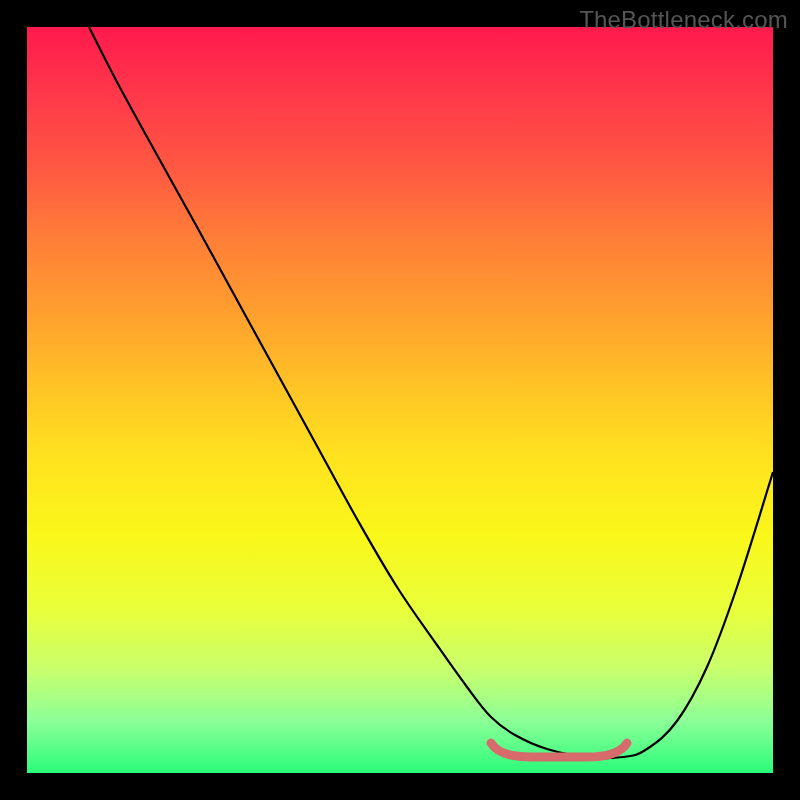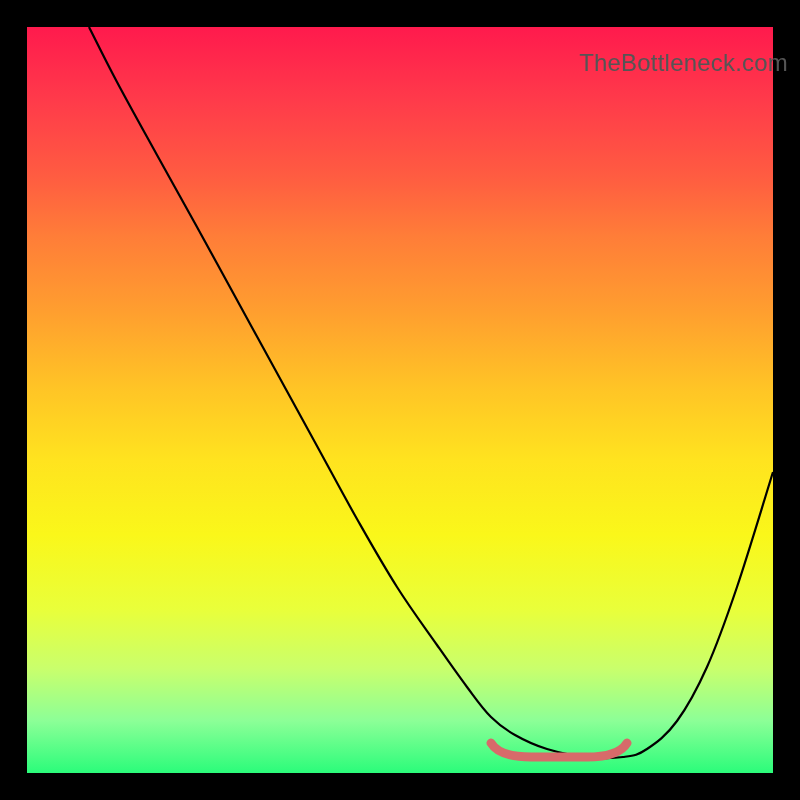--- a/index.html
+++ b/index.html
@@ -27,21 +27,20 @@
     );
   }
   .watermark {
     position: absolute;
     top: 6px;
     right: 12px;
     color: #555;
     font-size: 24px;
     font-weight: 400;
     letter-spacing: 0.2px;
-    margin-top: 43px;
   }
   svg.curve {
     position: absolute;
     left: 0; top: 0;
     width: 746px; height: 746px;
     overflow: visible;
   }
 </style>
 </head>
 <body>

